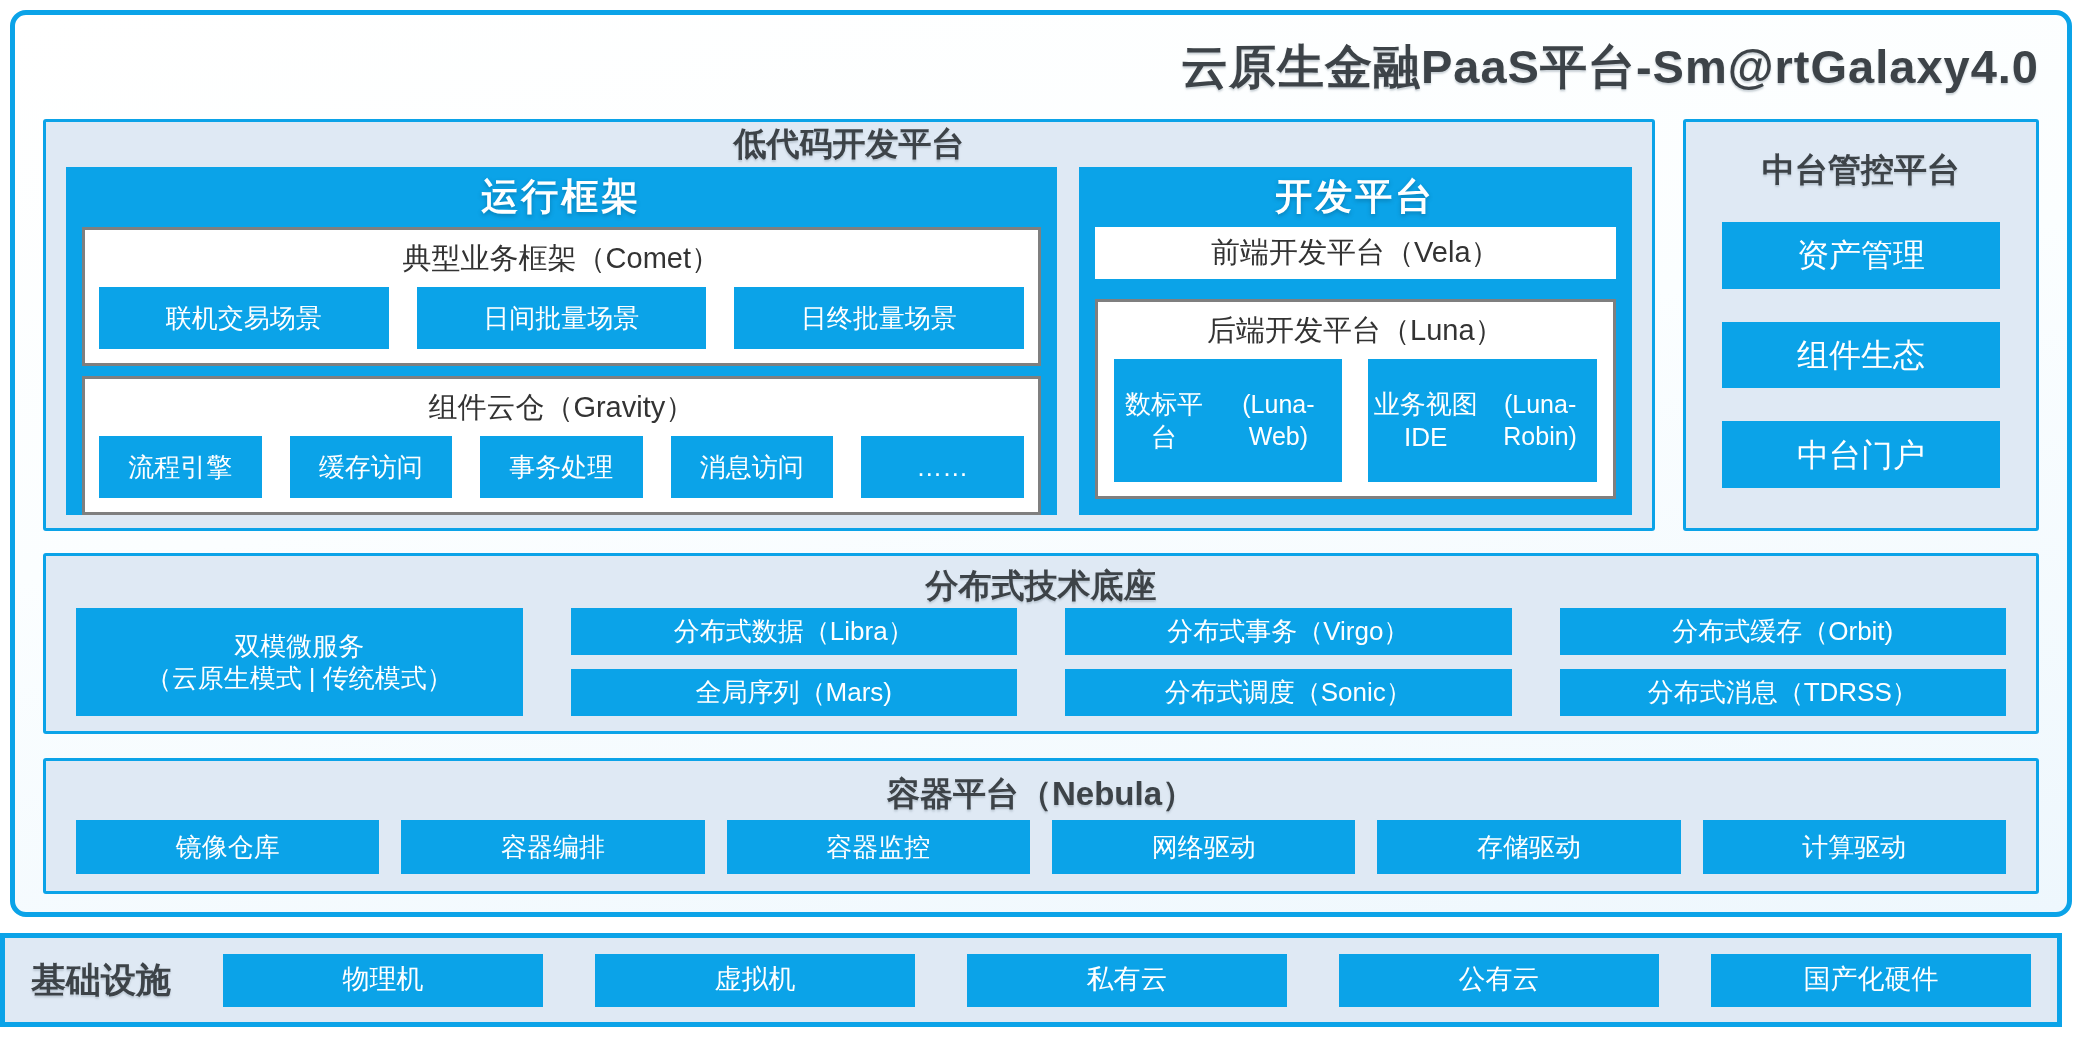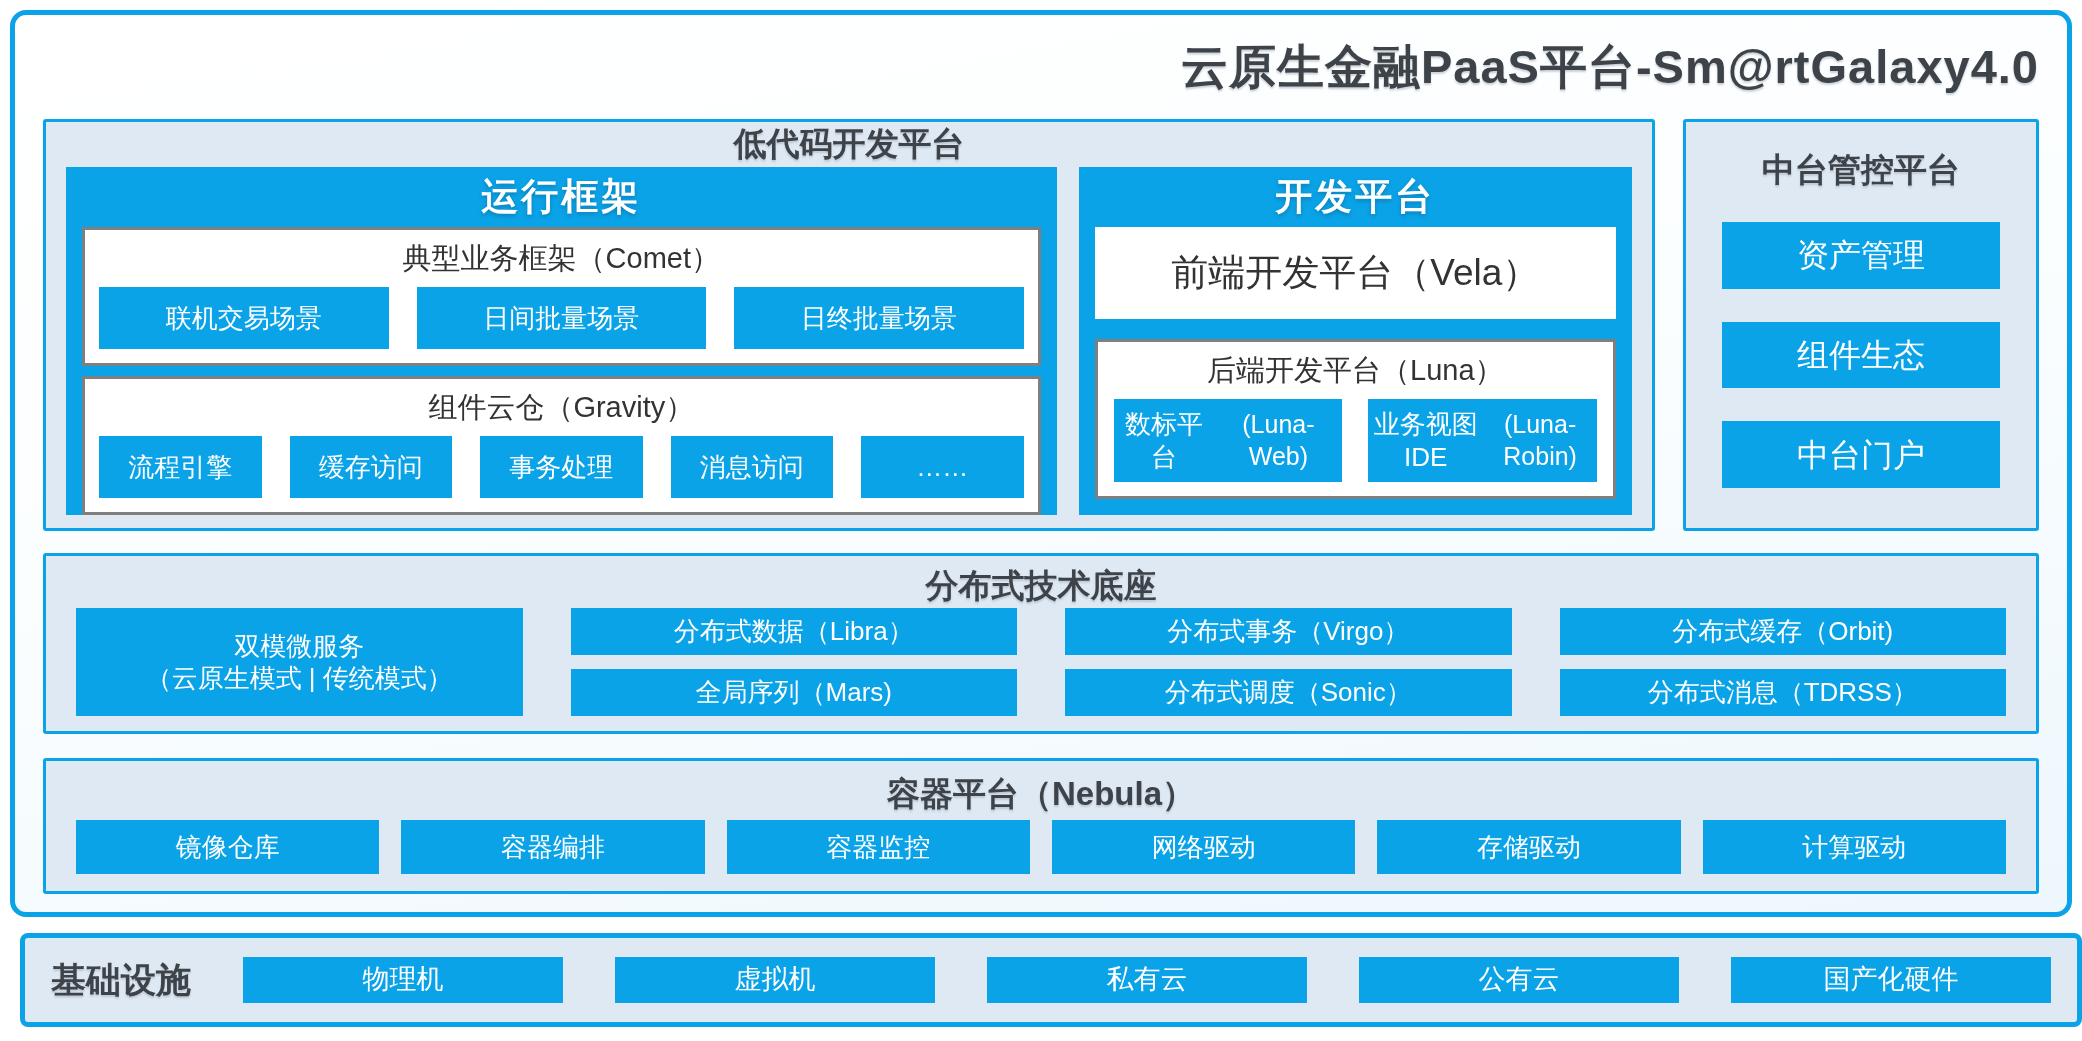--- a/index.html
+++ b/index.html
@@ -57,52 +57,52 @@
   }
   .btn-row{display:flex;gap:28px;padding:10px 14px 14px;}
   .btn{
     background:var(--accent);color:#fff;
     display:flex;align-items:center;justify-content:center;
     font-size:26px;line-height:1.25;text-align:center;
   }
   .btn-row .btn{flex:1;height:62px;}
   .gravity{margin-top:10px;}
   .vela-box{
-    height:92px;display:flex;align-items:center;justify-content:center;
-    font-size:37px;color:#333;
+    height:52px;display:flex;align-items:center;justify-content:center;
+    font-size:29px;color:#333;
   }
   .luna{margin-top:20px;flex:1;margin-bottom:16px;display:flex;flex-direction:column;}
   .luna .btn-row{flex:1;gap:26px;padding:10px 16px 14px;}
   .luna .btn{height:auto;}
   .btn .l2{font-size:25px;}
   .midp{width:356px;display:flex;flex-direction:column;padding:26px 36px 40px;}
   .midp .panel-header{height:44px;margin-bottom:30px;}
   .midp .btn{height:68px;font-size:32px;}
   .midp .btn + .btn{margin-top:33px;}
   .row2{margin-top:22px;height:181px;display:flex;flex-direction:column;padding:8px 30px 15px;}
   .row2 .panel-header{height:44px;}
   .dist-grid{flex:1;display:flex;gap:48px;align-items:stretch;}
   .dist-col{flex:1;display:flex;flex-direction:column;gap:14px;}
   .dist-col .btn{flex:1;}
   .tall-btn{flex:1;flex-direction:column;}
   .row3{margin-top:24px;height:136px;display:flex;flex-direction:column;padding:7px 30px 17px;}
   .row3 .panel-header{height:52px;}
   .row3 .btn-strip{flex:1;display:flex;gap:22px;}
   .row3 .btn{flex:1;}
   .infra{
-    position:absolute;left:20px;top:933px;width:2062px;height:94px;
-    border:5px solid var(--accent);border-radius:8px;
+    position:absolute;left:0;top:933px;width:2062px;height:94px;
+    border:5px solid var(--accent);border-radius:0;
     background:var(--panel-bg);
     display:flex;align-items:center;gap:52px;padding:0 26px;
   }
   .infra-label{
     font-size:35px;font-weight:bold;color:var(--dark-text);
     text-shadow:0 2px 2px rgba(110,125,140,0.3);white-space:nowrap;
   }
-  .infra .btn{flex:1;height:46px;font-size:27px;}
+  .infra .btn{flex:1;height:53px;font-size:27px;}
 </style>
 </head>
 <body>
 
 <div class="outer">
 
   <div class="title-row">
     <div class="main-title">云原生金融PaaS平台-Sm@rtGalaxy4.0</div>
   </div>
 

